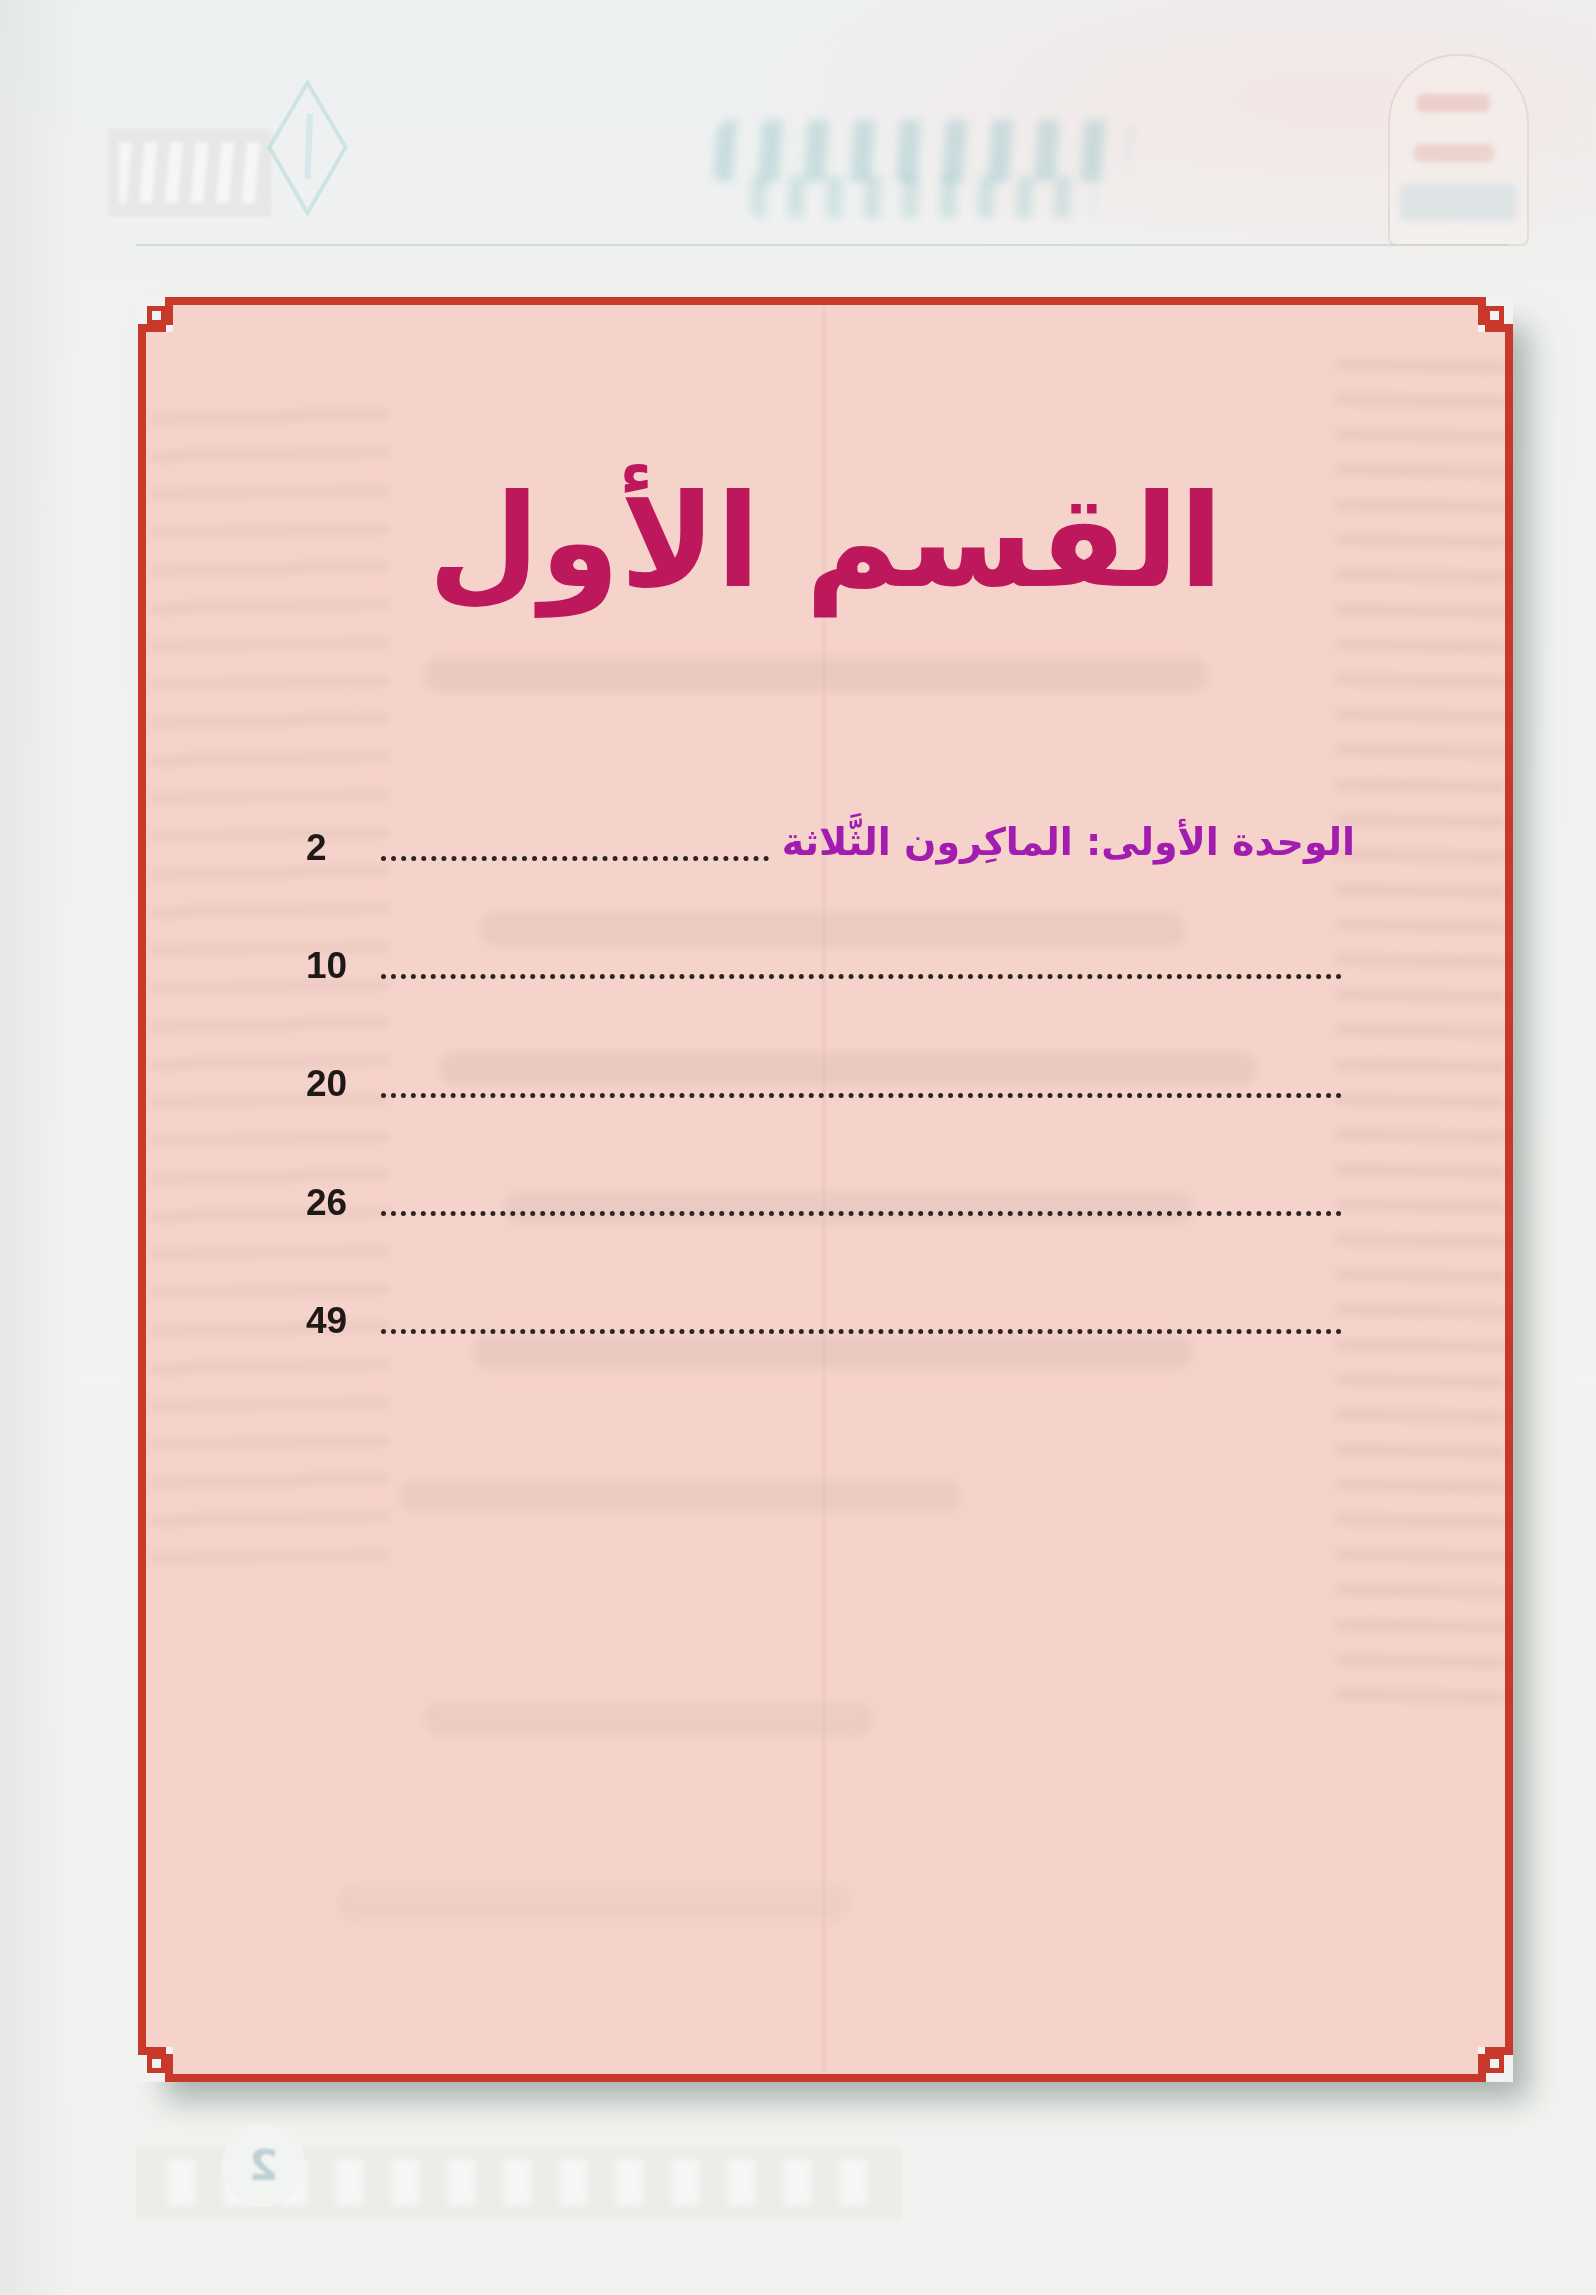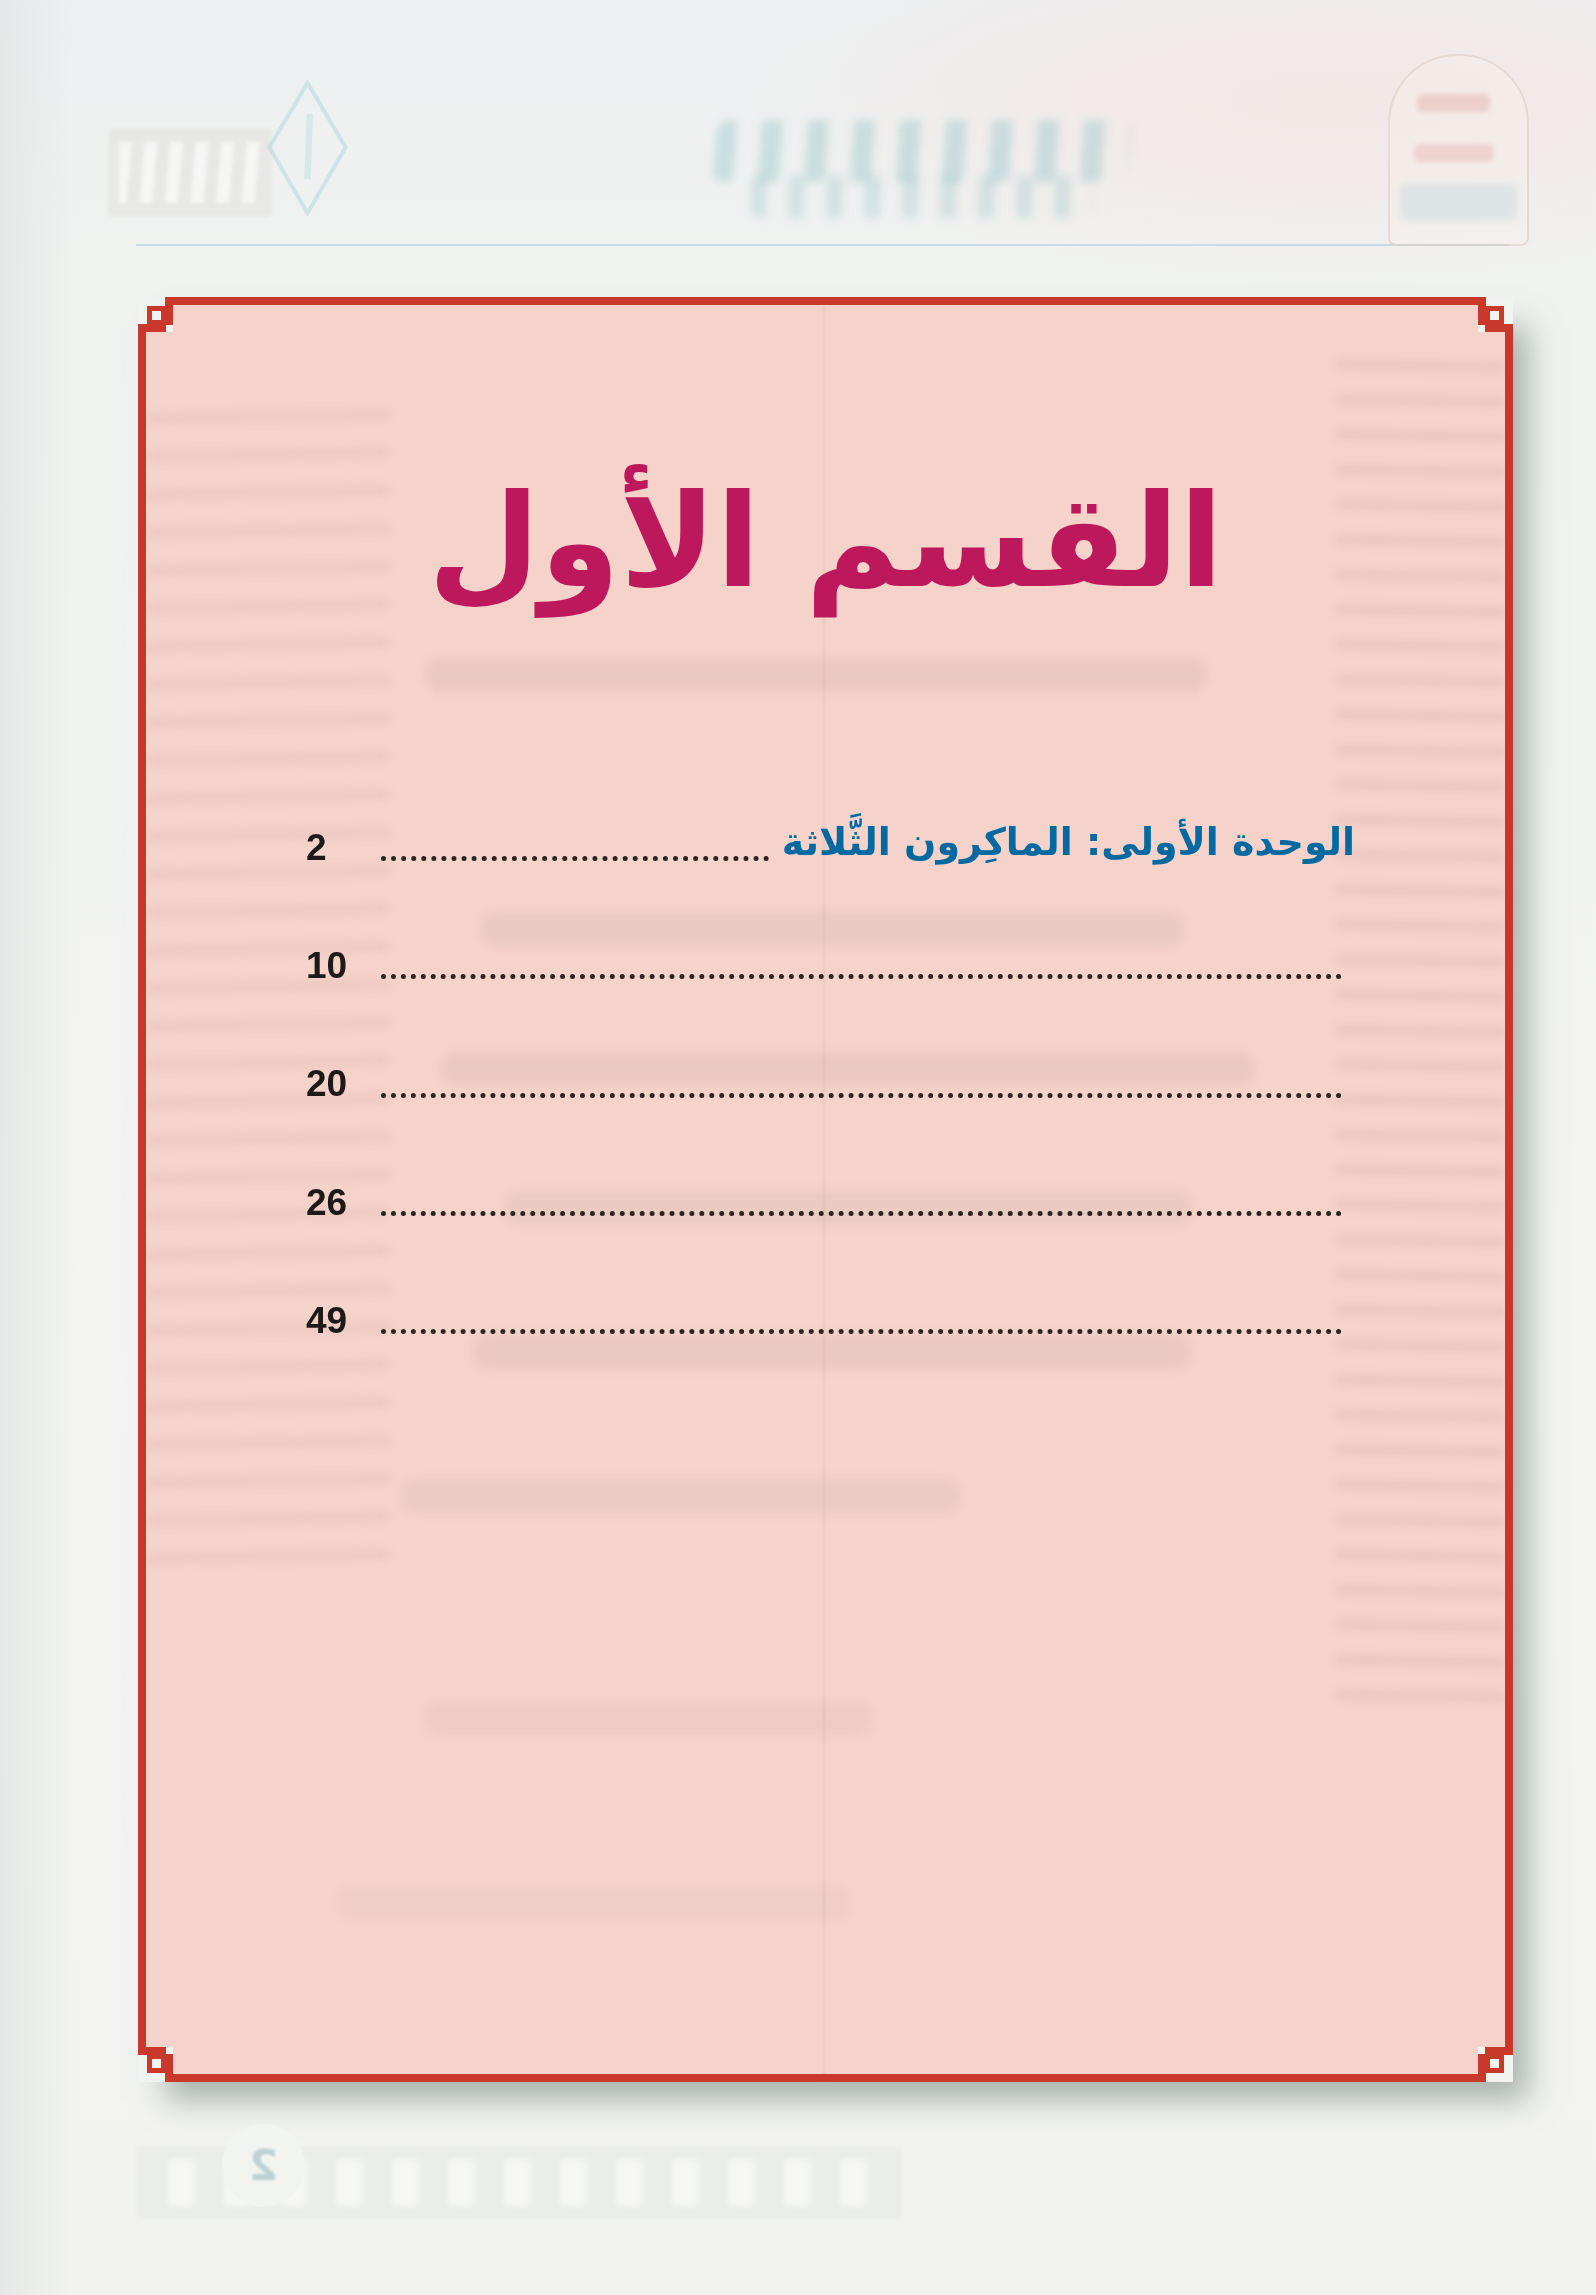--- a/index.html
+++ b/index.html
@@ -83,21 +83,21 @@
   .c-tr{right:0;top:0;transform:scaleX(-1);}
   .c-bl{left:0;bottom:0;transform:scaleY(-1);}
   .c-br{right:0;bottom:0;transform:scale(-1,-1);}
   
   .section-title{position:absolute;left:0;right:0;top:142px;text-align:center;
     font-family:"DejaVu Sans",sans-serif;font-weight:bold;font-size:129px;line-height:1.3;
     color:#be185d;margin-top:19px;}
   .toc{position:absolute;left:168px;right:158px;top:515px;}
   .toc-row{display:flex;direction:rtl;align-items:flex-end;margin-bottom:75px;}
   .toc-title{font-family:"DejaVu Sans",sans-serif;font-weight:bold;font-size:38px;
-    line-height:1.58;color:#0369a1;white-space:nowrap;}
+    line-height:1.58;color:#a21caf;white-space:nowrap;}
   .leader{flex:1 1 auto;border-bottom:5.6px dotted #2b2520;margin:0 12.8px;
     margin-bottom:11.2px;min-width:32px;}
   .toc-num{direction:ltr;min-width:62px;text-align:left;
     font-family:"Liberation Sans","DejaVu Sans",sans-serif;font-weight:bold;font-size:37px;
     line-height:1;color:#1d1a17;margin-bottom:6.4px;}
 </style>
 </head>
 <body>
 
 <div class="tint tint-pink-top"></div>

